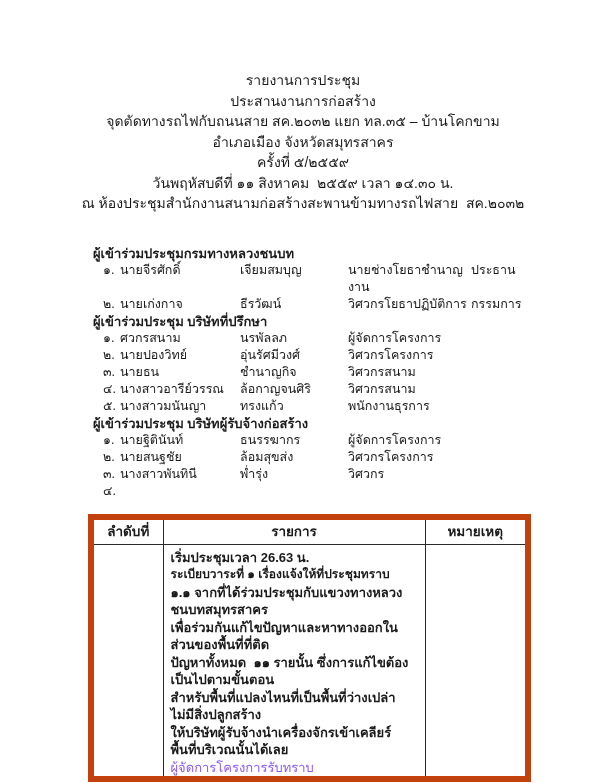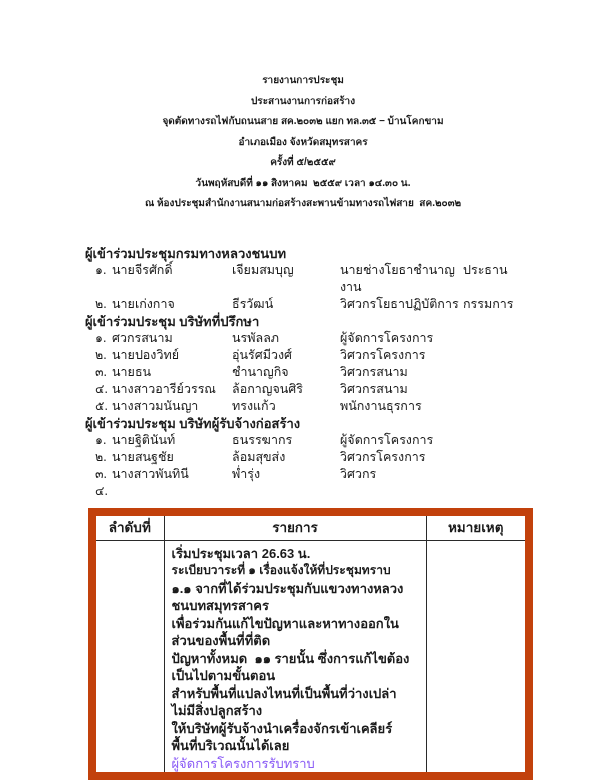--- a/index.html
+++ b/index.html
@@ -2,37 +2,37 @@
 <html><head>
 <meta charset="utf-8">
 <style>
   html,body { margin:0; padding:0; background:#ffffff; }
   .page {
     position:relative; width:606px; height:783px; background:#ffffff;
     color:#1a1a1a; font-family:"Liberation Sans","DejaVu Sans",sans-serif;
     overflow:hidden;
   }
   
-  .title-block { padding-top:70px; text-align:center; font-weight:700; font-size:10px; }
+  .title-block { padding-top:70px; text-align:center; font-weight:400; font-size:14px; }
   .tline { line-height:20.5px; white-space:pre-wrap; }
 
   
-  .attendees { margin-top:31px; font-size:12.5px; }
+  .attendees { margin-top:31px; font-size:12.5px;padding-left:8px; }
   .sec-title { font-weight:700; margin-left:85px; font-size:13px; line-height:17px; white-space:pre-wrap; }
   .att-row { display:flex; margin-left:95px; line-height:17px; }
   .c-no   { width:17px;  flex:none; }
   .c-name { width:120px; flex:none; }
   .c-sur  { width:108px; flex:none; }
   .c-pos  { width:123px; flex:none; }
   .c-role { flex:1; }
 
   
   table.minutes {
-    margin:8px 0 0 88px; border-collapse:collapse; table-layout:fixed;
-    width:437px; font-size:13px; border:8px solid #c2410c;
+    margin:14px 0 0 88px; border-collapse:collapse; table-layout:fixed;
+    width:437px; font-size:13px; border:6px solid #c2410c;
   }
   table.minutes th, table.minutes td { border:1px solid #2a2a2a; }
   table.minutes th { font-weight:700; height:22px; text-align:center; font-size:13.5px; padding:0 0 2px 0; }
   td.cell-item { vertical-align:top; padding:4px 8px 0 7px; height:182px; }
   td.cell-no, td.cell-remark { vertical-align:top; }
   .b-line { line-height:17.5px; font-weight:700; white-space:pre-wrap; }
   .b-agenda { font-size:12px; }
   .b-ack { font-weight:400; color:#8b5cf6; }
 </style>
 </head>

